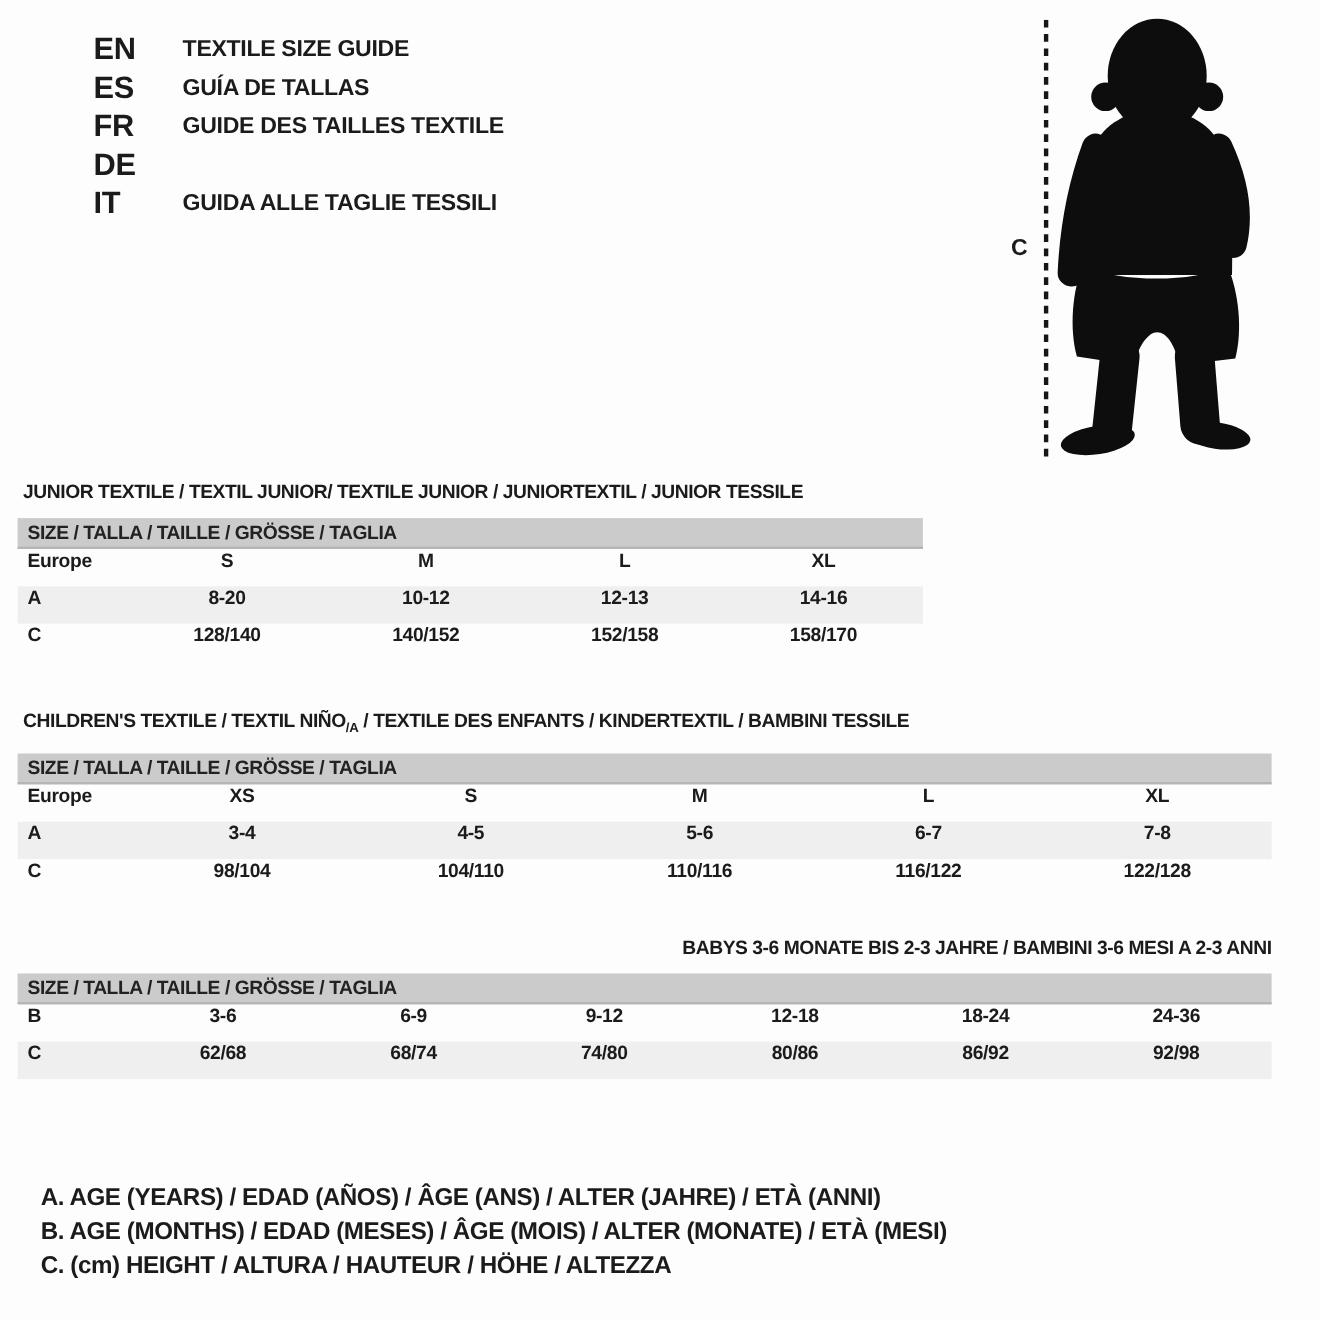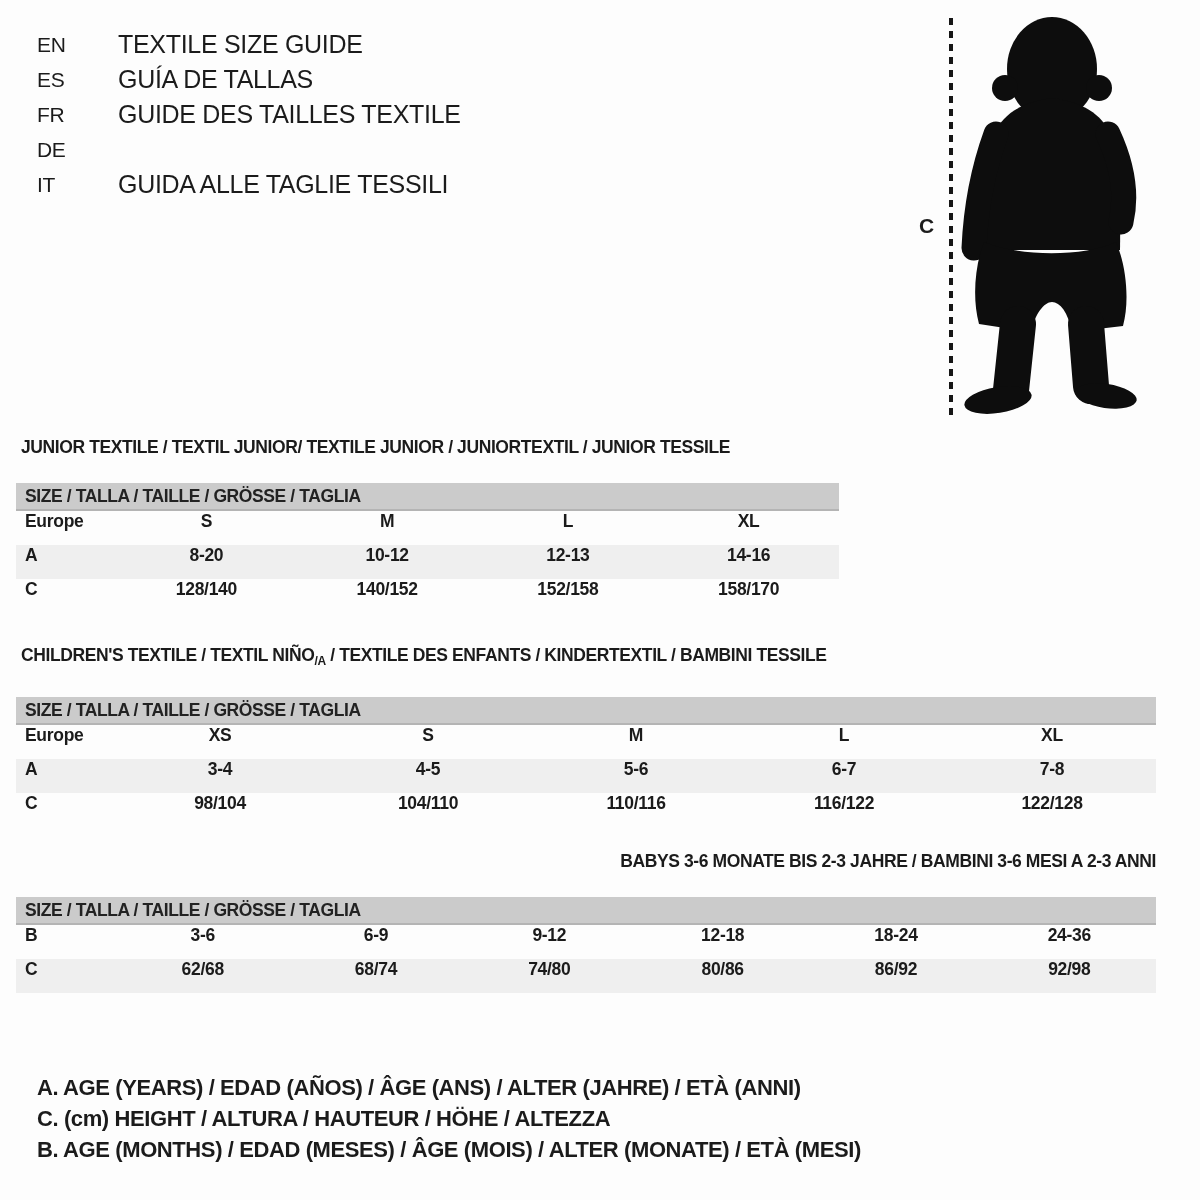--- a/index.html
+++ b/index.html
@@ -8,39 +8,39 @@
     background:#fdfdfd;
     position:relative;
     overflow:hidden;
     font-family:"Liberation Sans","DejaVu Sans",sans-serif;
     color:#1b1b1b;
     -webkit-font-smoothing:antialiased;
   }
   
   .lang-block{position:absolute;left:37px;top:27px;}
   .lang-row{display:flex;height:35px;align-items:center;}
-  .lang-code{width:81px;font-size:21px;font-weight:400;letter-spacing:-0.3px;}
-  .lang-title{font-size:25px;font-weight:400;letter-spacing:-0.3px;white-space:nowrap;}
+  .lang-code{width:81px;font-size:28px;font-weight:700;letter-spacing:-0.3px;margin-left:48px;}
+  .lang-title{font-size:21px;font-weight:700;letter-spacing:-0.3px;white-space:nowrap;}
   
   .figure{position:absolute;left:905px;top:10px;width:250px;height:414px;}
   .c-label{position:absolute;left:14px;top:204px;font-size:21px;font-weight:700;}
   .dash-line{position:absolute;left:42px;top:8px;}
   .silhouette{position:absolute;left:55px;top:2px;}
   
   .sec{position:absolute;left:16px;}
   .sec-junior{top:437px;width:823px;}
   .sec-children{top:645px;width:1140px;}
   .sec-babies{top:841px;width:1140px;}
   .sec-title{
     margin:0 0 0 5px;font-size:17.5px;font-weight:700;
     letter-spacing:-0.4px;line-height:21px;white-space:nowrap;
   }
   .sec-title .sub{font-size:12px;vertical-align:-4px;letter-spacing:-0.3px;}
   .title-line2{margin-top:10px;text-align:right;}
-  .table{margin-top:25px;}
+  .table{margin-top:13px;}
   .size-band{
     height:26px;background:#cbcbcb;border-bottom:2px solid #b4b4b4;
     display:flex;align-items:center;padding-left:9px;
     font-size:17.5px;font-weight:700;letter-spacing:-0.4px;color:#222;
   }
   .trow{display:flex;align-items:flex-start;height:34px;font-size:17.5px;font-weight:700;letter-spacing:-0.3px;}
   .trow.striped{background:#efefef;}
   .cell-label{width:100px;padding-left:9px;box-sizing:border-box;}
   .cell-val{flex:1;text-align:center;}
   
@@ -193,15 +193,15 @@
           <span class="cell-val">80/86</span>
           <span class="cell-val">86/92</span>
           <span class="cell-val">92/98</span>
         </div>
       </div>
   </div>
 </section>
 
 <div class="legend">
   <div class="legend-line">A. AGE (YEARS) / EDAD (AÑOS) / ÂGE (ANS) / ALTER (JAHRE) / ETÀ (ANNI)</div>
+  <div class="legend-line">B. AGE (MONTHS) / EDAD (MESES) / ÂGE (MOIS) / ALTER (MONATE) / ETÀ (MESI)</div>
   <div class="legend-line">C. (cm) HEIGHT / ALTURA / HAUTEUR / HÖHE / ALTEZZA</div>
-  <div class="legend-line">B. AGE (MONTHS) / EDAD (MESES) / ÂGE (MOIS) / ALTER (MONATE) / ETÀ (MESI)</div>
 </div>
 
 </body></html>

